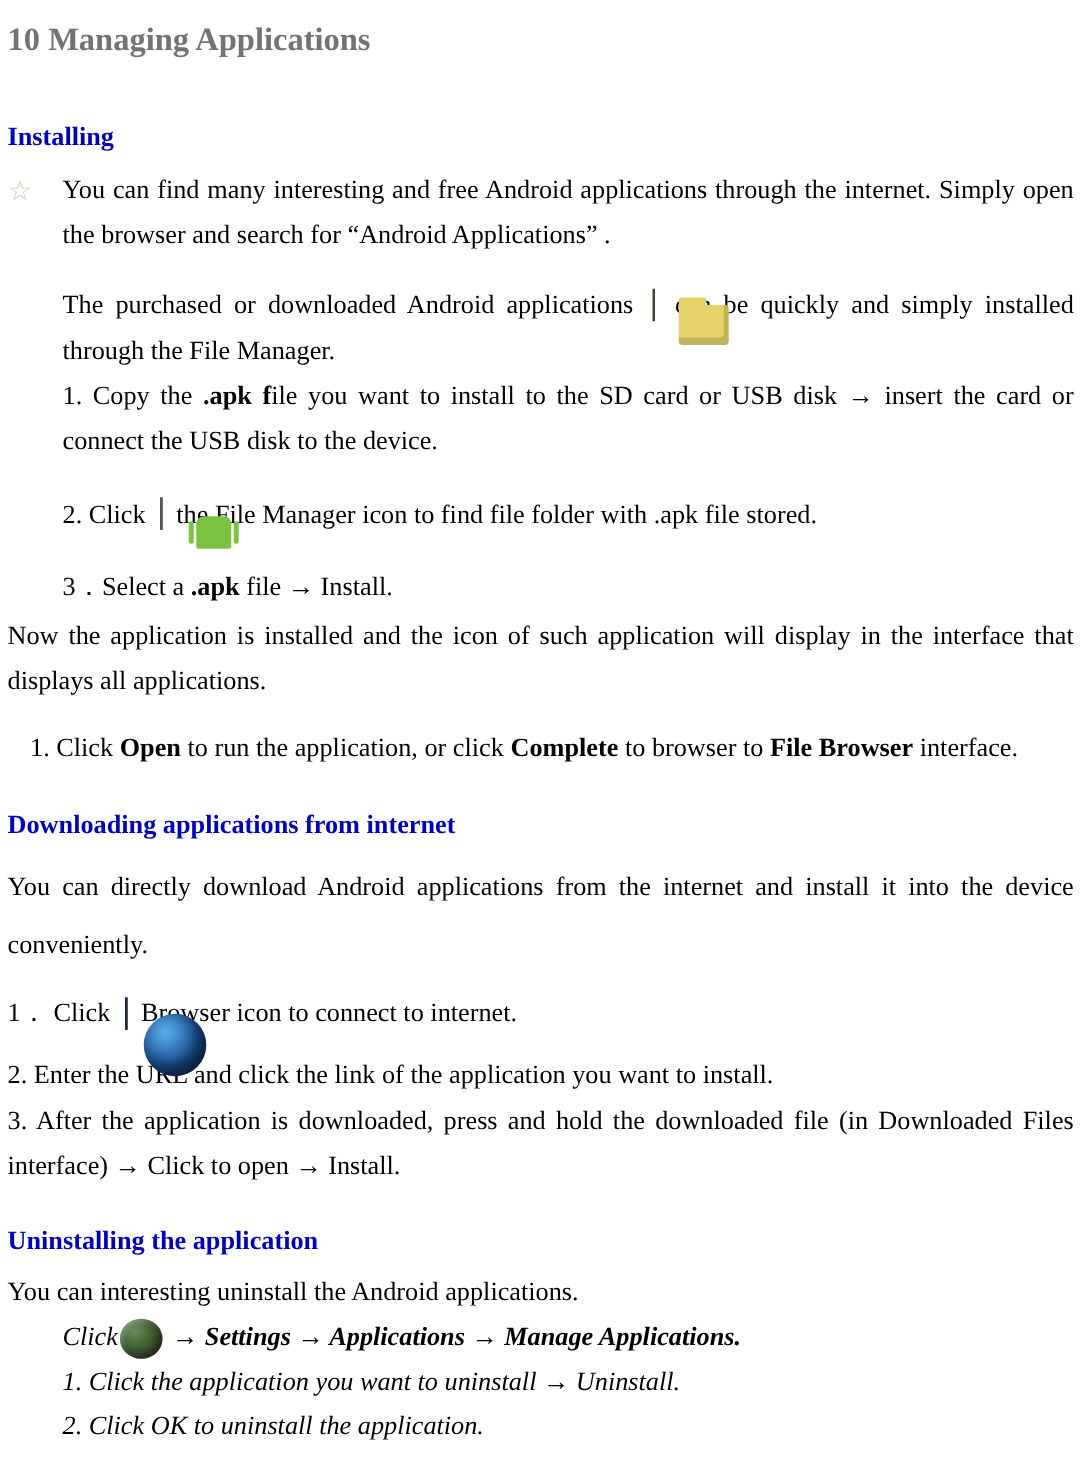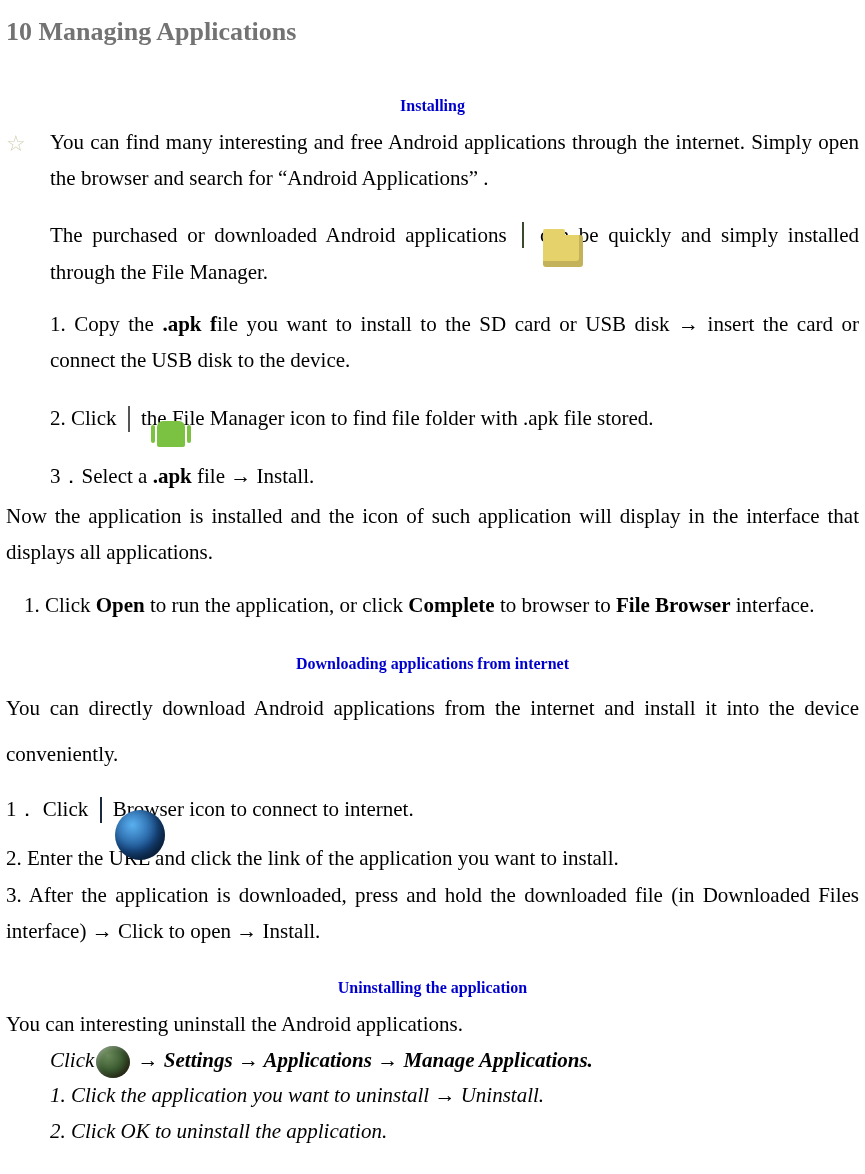--- a/index.html
+++ b/index.html
@@ -14,24 +14,23 @@
     }
     .title {
       color: #737373;
       font-weight: bold;
       font-size: 26px;
       margin-bottom: 38px;
     }
     .subhead {
       color: #0000CC;
       font-weight: bold;
-      font-size: 16px;
+      font-size: 21px;
       margin-top: 18px;
       margin-bottom: 6px;
-      text-align: center;
     }
     .star-block {
       display: flex;
       align-items: flex-start;
     }
     .star-bullet {
       color: #D0D0B0;
       font-size: 22px;
       width: 44px;
       flex-shrink: 0;
@@ -145,21 +144,20 @@
     }
     .click-line {
       margin-left: 44px;
       margin-top: 22px;
       margin-bottom: 22px;
     }
     .click-line > * {
       vertical-align: middle;
     }
     .step3, .body-text {
-      margin-top: 16px;
     }
     .flush {
       margin-left: 0;
       text-align: justify;
     }
     .ol-item {
       margin-left: 0;
       margin-top: 2px;
       text-align: justify;
     }

